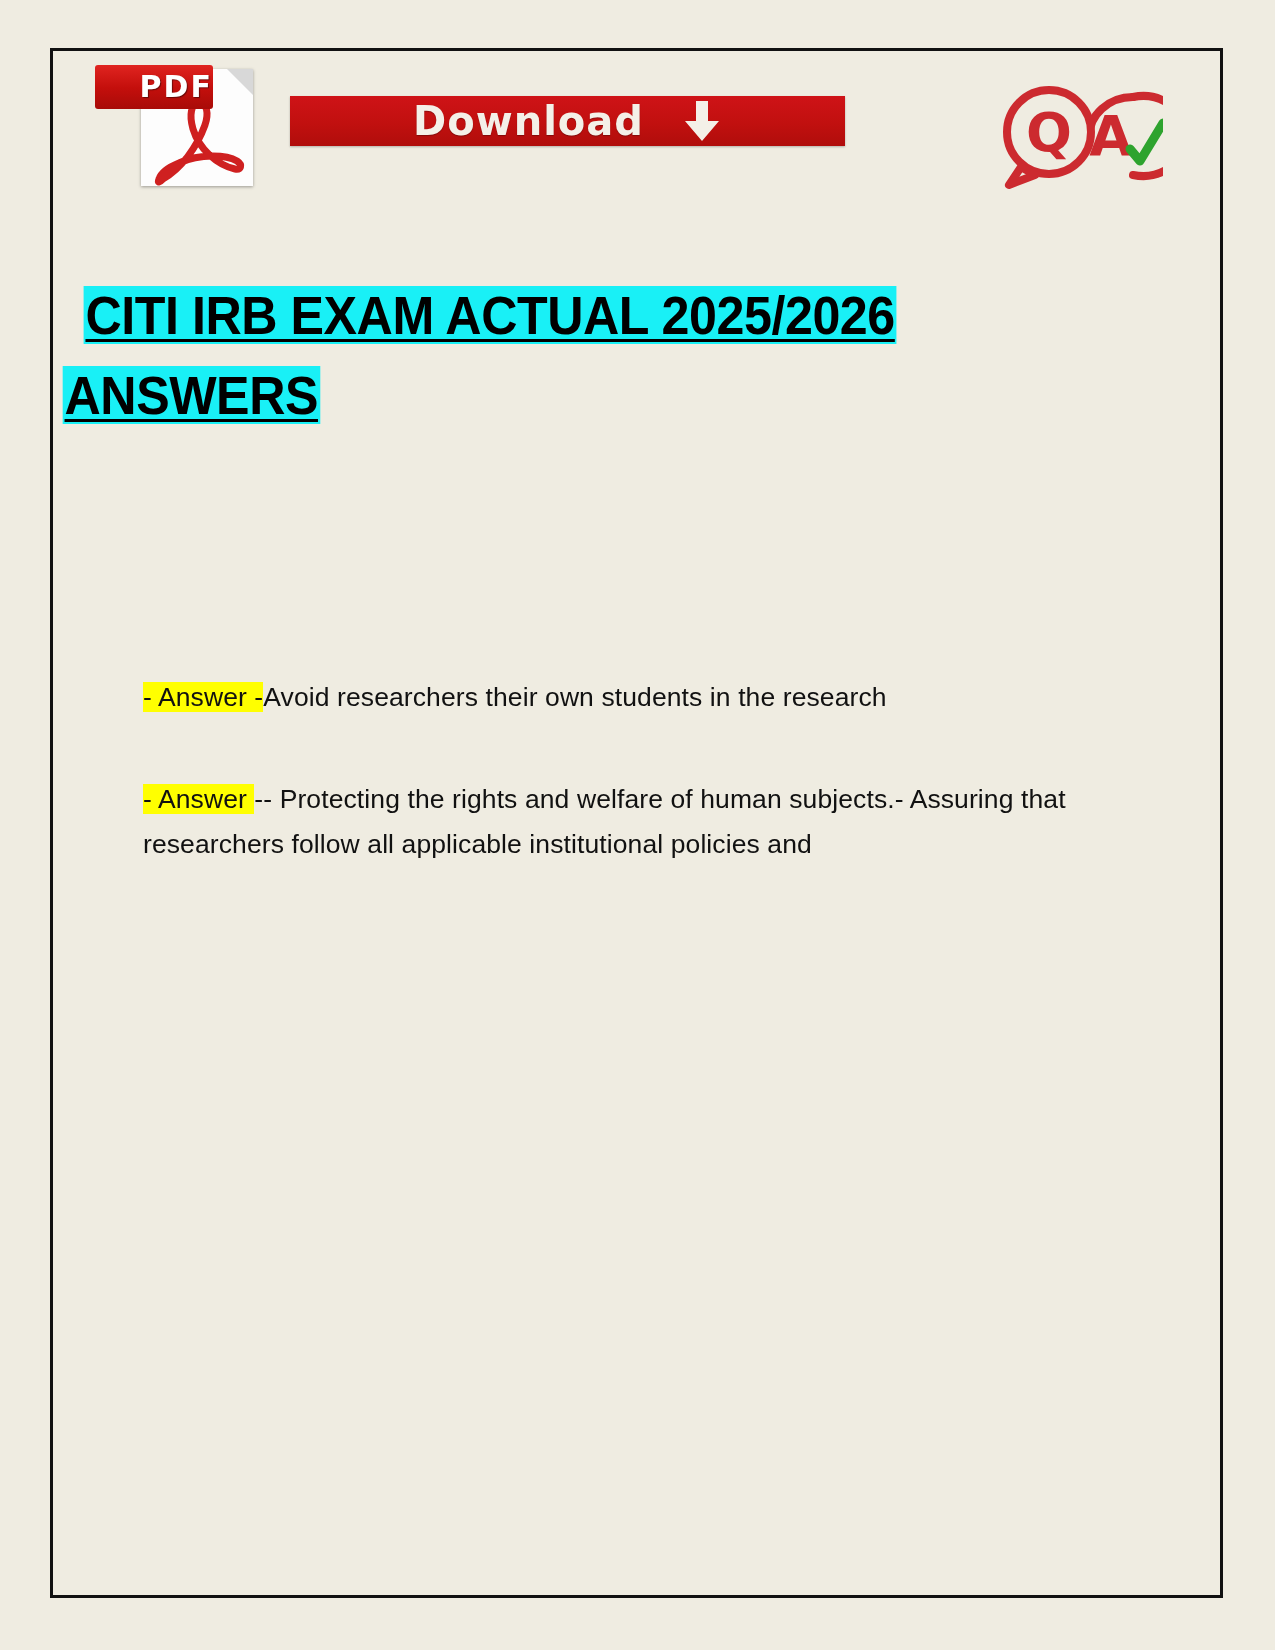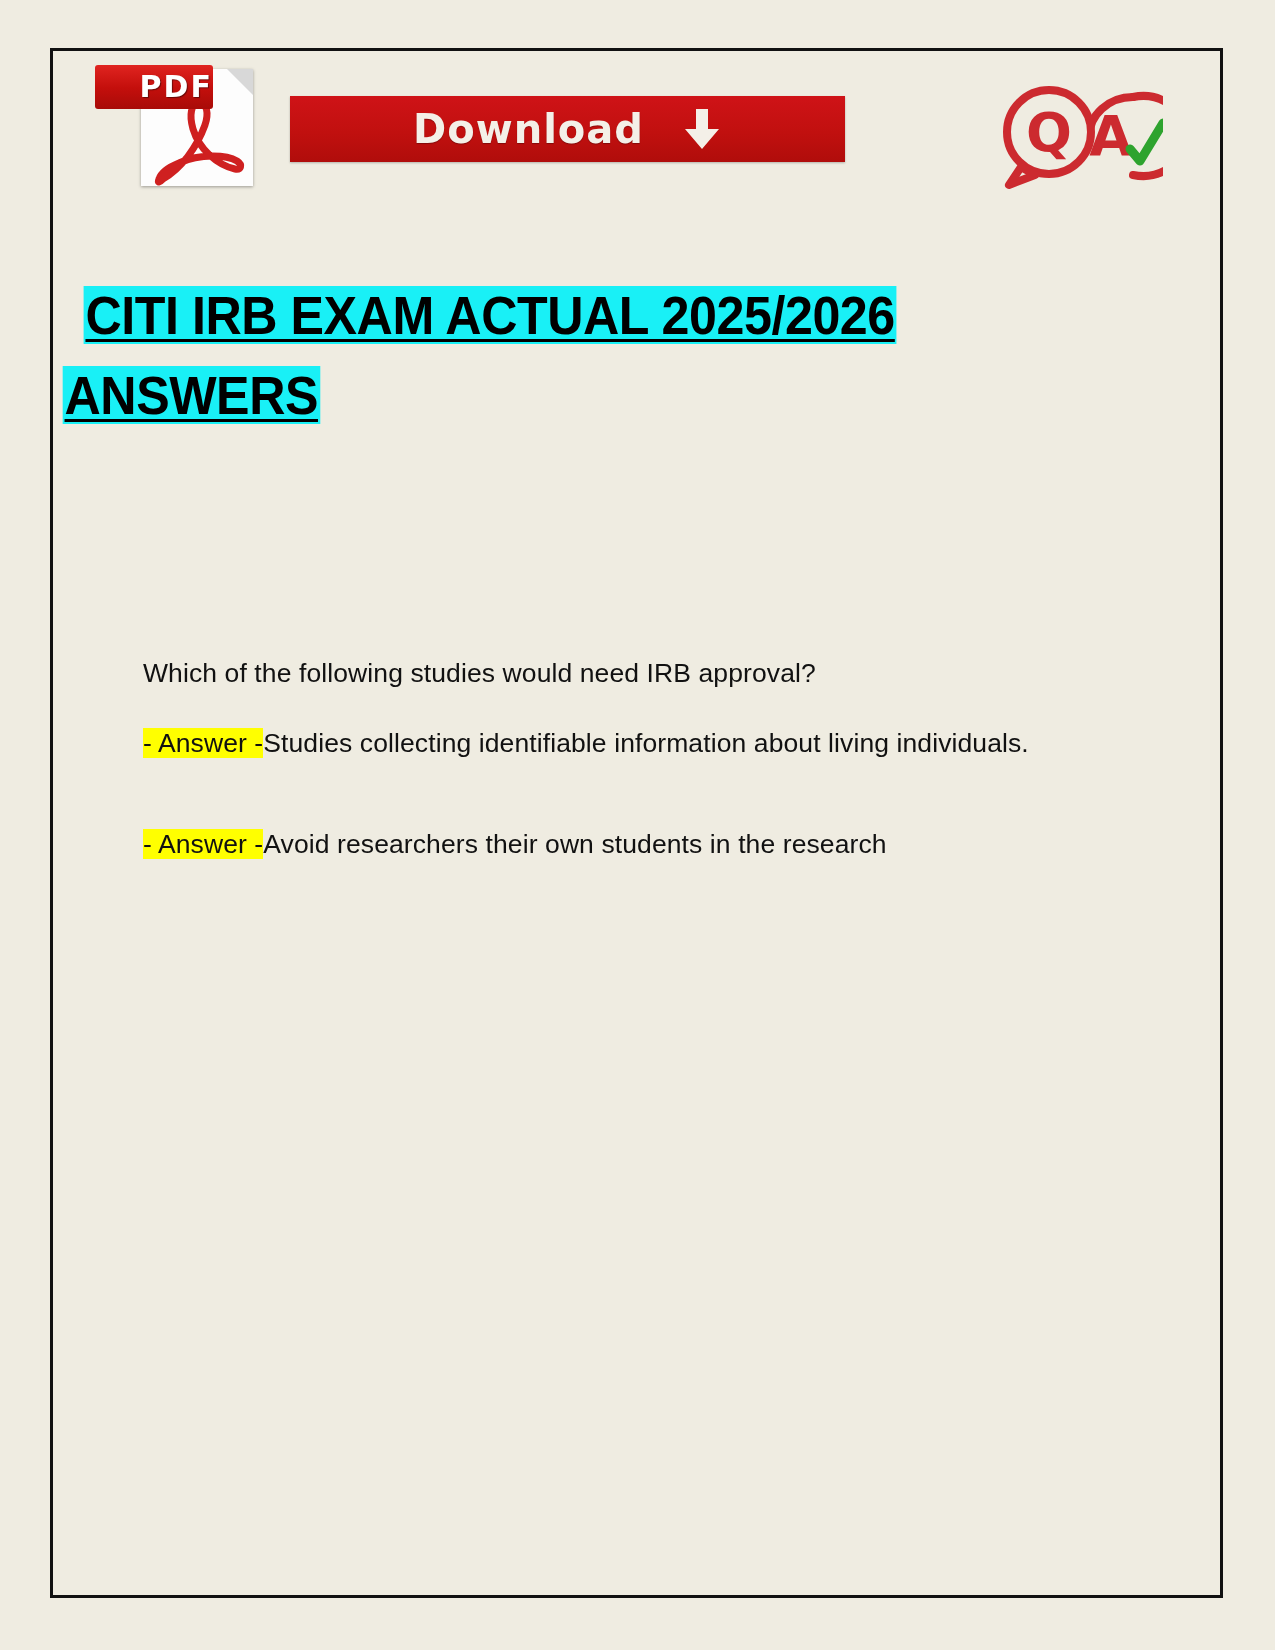--- a/index.html
+++ b/index.html
@@ -86,21 +86,21 @@
     width: 96px;
     height: 92px;
   }
 
   
   .download-banner {
     position: absolute;
     left: 237px;
     top: 45px;
     width: 555px;
-    height: 66px;
+    height: 50px;
     background: linear-gradient(180deg, #cf1317 0%, #c1100f 55%, #b00d0b 100%);
     display: flex;
     align-items: center;
     justify-content: center;
     gap: 38px;
     box-shadow: 0 1px 2px rgba(0,0,0,0.25);
   }
   .download-label {
     color: #f4f0e8;
     font-size: 40px;
@@ -220,27 +220,24 @@
 
   </div>
 
   <div class="title-block">
     <span class="title-line"><span class="title-text">CITI IRB EXAM ACTUAL 2025/2026</span></span>
     <span class="title-line"><span class="title-text">ANSWERS</span></span>
   </div>
 
   <div class="body-block">
 
-    <div class="qa-item">
-      <p class="q-text">Which of the following studies would need IRB approval?</p>
-      <p class="a-text"><span class="hl-answer">- Answer -</span><span>Studies collecting identifiable information about living individuals.</span></p>
-    </div>
 
     <div class="qa-item">
       <p class="a-text"><span class="hl-answer">- Answer -</span><span>Avoid researchers their own students in the research</span></p>
     </div>
 
     <div class="qa-item">
+      <p class="a-text"><span class="hl-answer">- Answer </span><span>-- Protecting the rights and welfare of human subjects.- Assuring that researchers follow all applicable institutional policies and</span></p>
     </div>
 
   </div>
 
 </div>
 
 </body></html>

